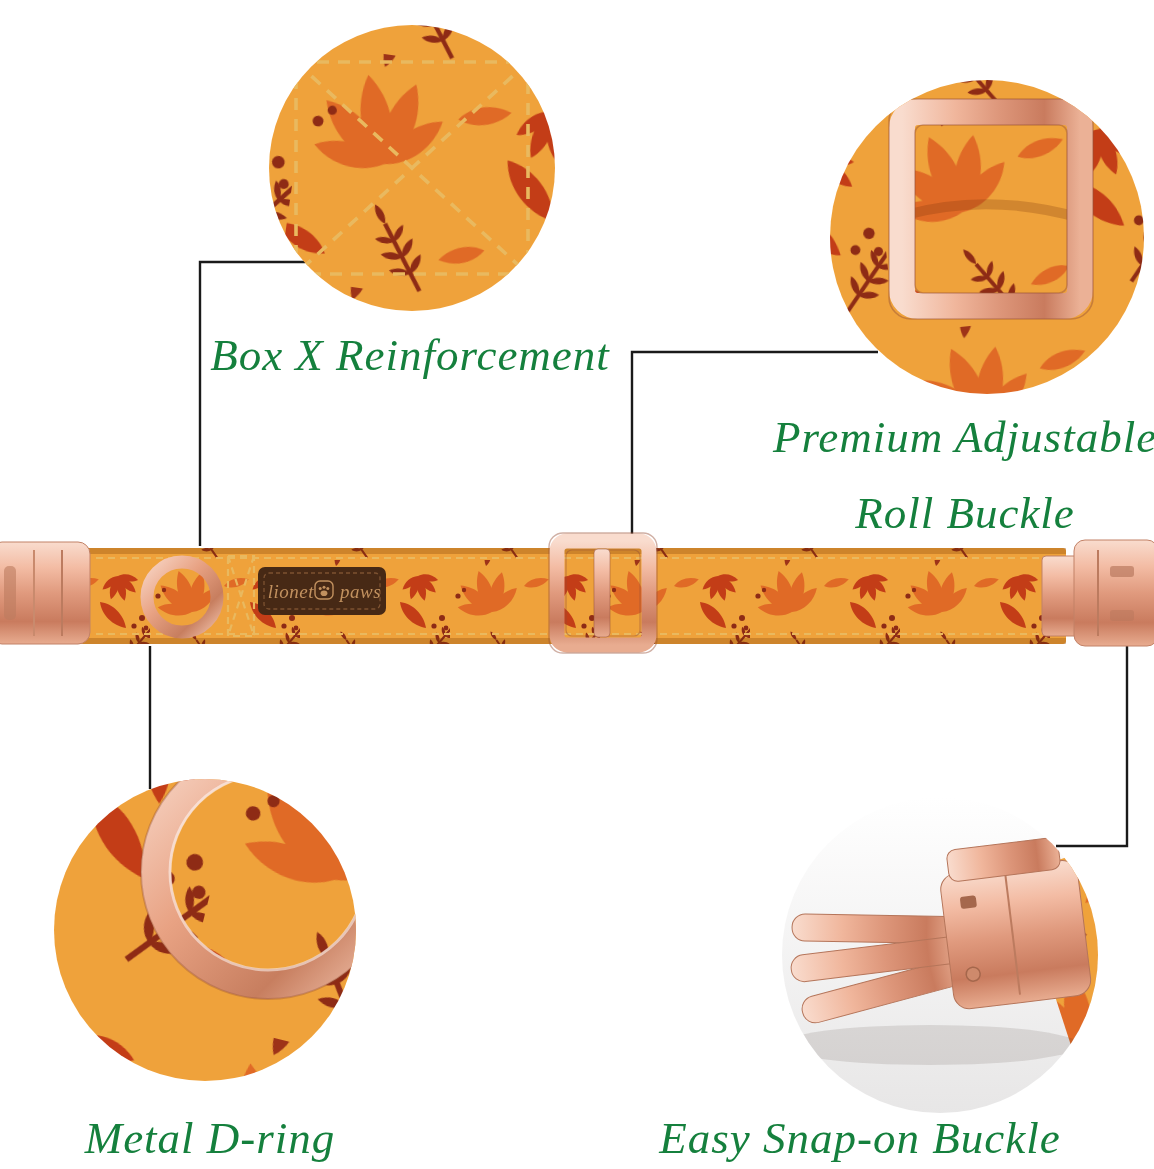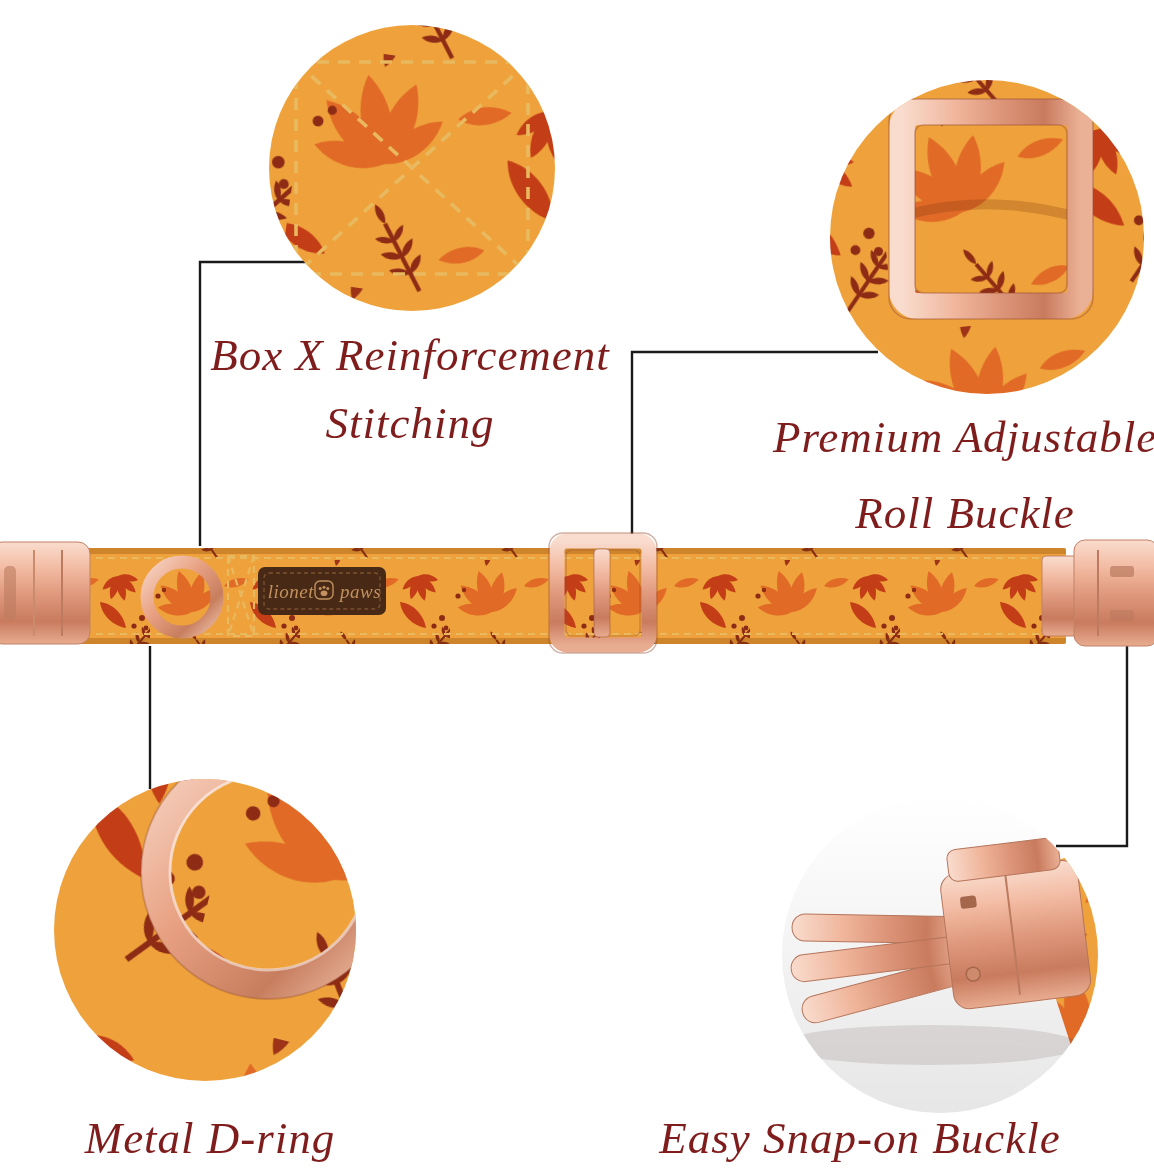--- a/index.html
+++ b/index.html
@@ -1,19 +1,19 @@
 <!DOCTYPE html>
 <html><head>
 <meta charset="utf-8">
 <style>
   html,body{margin:0;padding:0;background:#ffffff;}
   .stage{position:relative;width:1154px;height:1169px;background:#ffffff;overflow:hidden;
          font-family:"Liberation Serif",serif;}
   .art{position:absolute;left:0;top:0;}
-  .label{position:absolute;font-style:italic;font-size:45px;color:#7f1d1d;
+  .label{position:absolute;font-style:italic;font-size:45px;color:#15803d;
          text-align:center;line-height:1.5;letter-spacing:1px;}
   .label.wideGap{line-height:1.68;}
   .cline{stroke:#1a1a1a;stroke-width:2.4;fill:none;}
   .stitch{stroke:#E9B95F;stroke-width:2.2;stroke-dasharray:7 5;fill:none;}
   .stitchBig{stroke:#E9B95F;stroke-width:3.6;stroke-dasharray:12 9;fill:none;}
   .brand{font-family:"Liberation Serif",serif;font-style:italic;font-size:19px;
          fill:#C2915F;letter-spacing:0.5px;}
 </style>
 </head>
 <body>
@@ -209,21 +209,20 @@
         <line x1="1014" y1="884" x2="1014" y2="1004" stroke="#BC7B5F" stroke-width="2"></line>
         <rect x="958" y="852" width="112" height="32" rx="9" fill="url(#metH)" stroke="#B5755A" stroke-width="1"></rect>
         <rect x="966" y="900" width="16" height="12" rx="3" fill="#A5674C"></rect>
         <circle cx="970" cy="978" r="7" fill="#CE8A6C" stroke="#A5674C" stroke-width="1.5"></circle>
       </g>
     </g>
   </svg>
 
   <div class="label" style="left:205px;top:322px;width:410px;">
     <div>Box X Reinforcement</div>
-    <div>Stitching</div>
   </div>
 
   <div class="label wideGap" style="left:765px;top:400px;width:400px;">
     <div>Premium Adjustable</div>
     <div>Roll Buckle</div>
   </div>
 
   <div class="label" style="left:55px;top:1105px;width:310px;">Metal D-ring</div>
 
   <div class="label" style="left:615px;top:1105px;width:490px;">Easy Snap-on Buckle</div>

